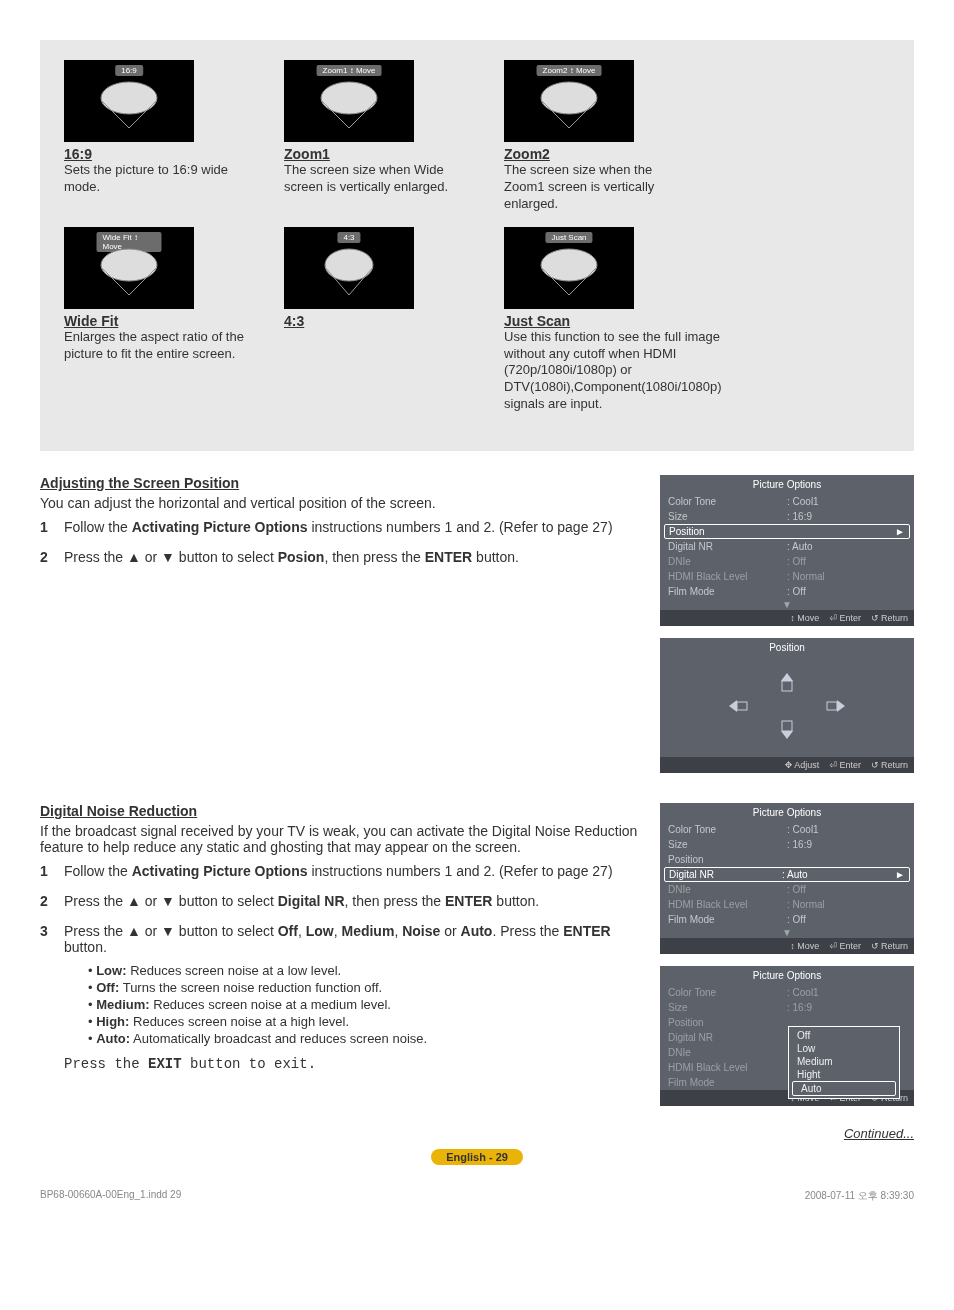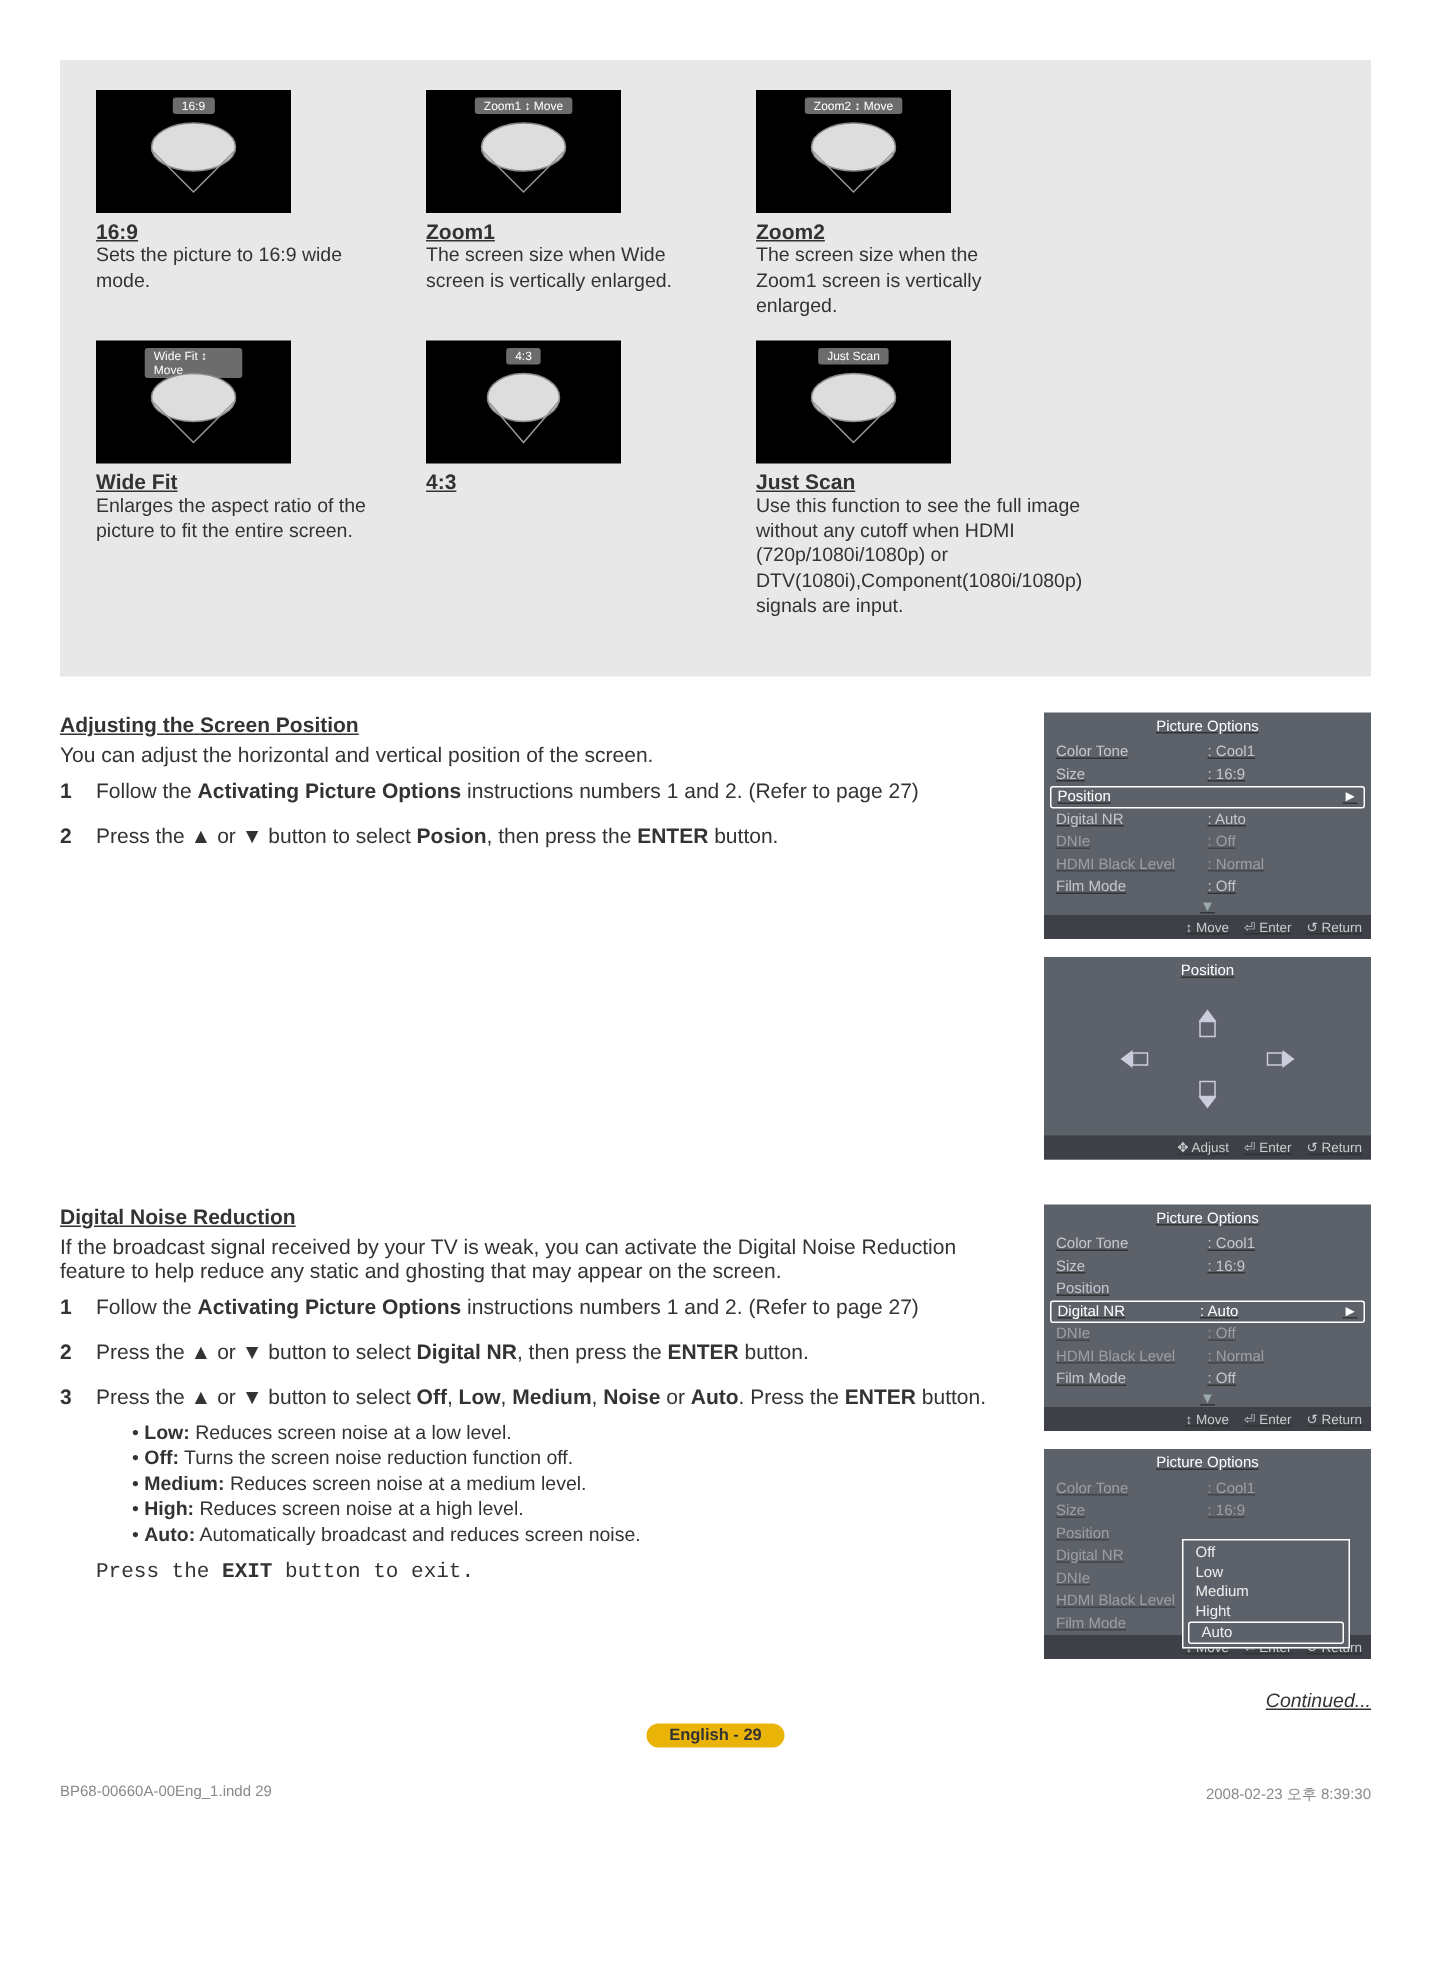--- a/index.html
+++ b/index.html
@@ -44,21 +44,21 @@
 
   .section-title {
     font-weight: bold; text-decoration: underline; font-size: 14px;
     margin-bottom: 4px;
   }
   .section-text { font-size: 14px; margin-bottom: 8px; }
   .columns {
     display: flex; gap: 20px; margin-top: 16px;
   }
   .left-col { flex: 1; }
-  .right-col { width: 218px; text-decoration: underline; }
+  .right-col { width: 254px; }
 
   .step { display:flex; font-size:14px; margin-bottom:14px; }
   .step-num { font-weight:bold; width:24px; }
   .step-body { flex:1; }
 
   .bullets { font-size:13px; margin-left:24px; }
   .bullets div { margin-bottom:2px; }
 
   .osd {
     background:#5d6169; color:#fff; font-size:10px;
@@ -389,14 +389,14 @@
       </div>
     </div>
   </div>
 
   <div class="continued">Continued...</div>
   <div class="page-label">English - 29</div>
 </div>
 
 <div class="footer-bar">
   <span>BP68-00660A-00Eng_1.indd   29</span>
-  <span>2008-02-23   오후 8:39:30</span>
+  <span>2008-07-11   오후 8:39:30</span>
 </div>
 
 </body></html>

